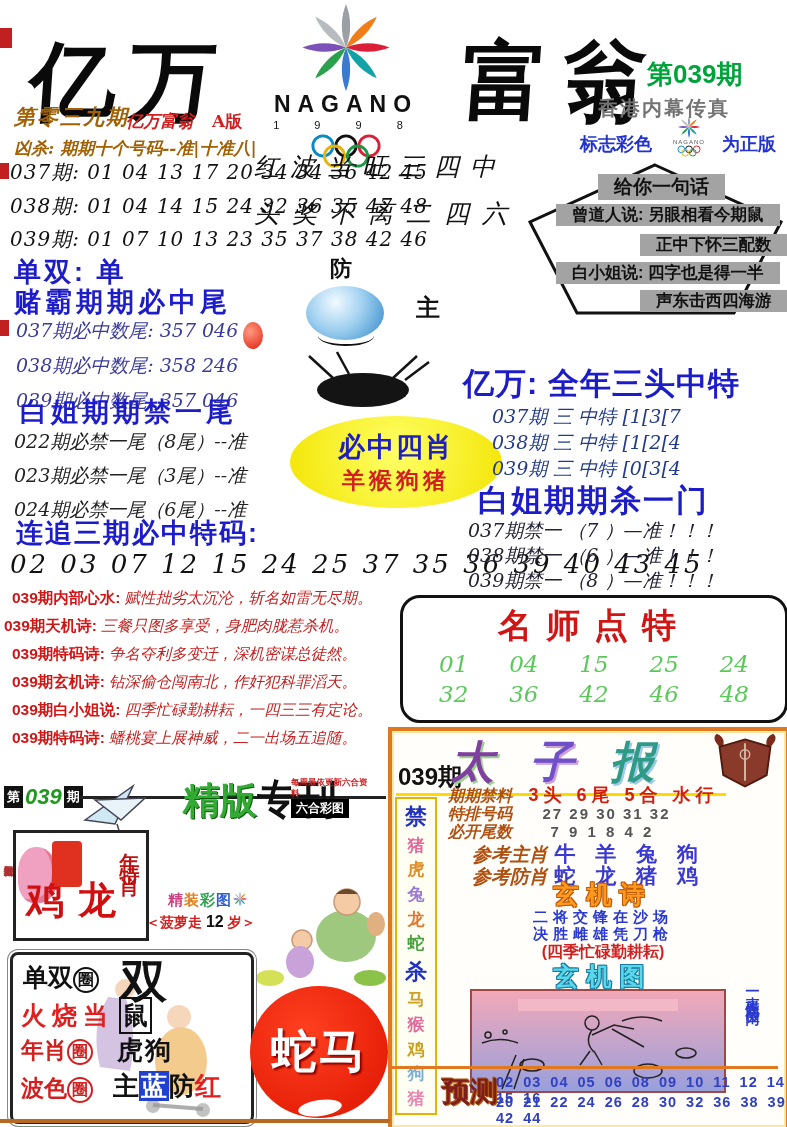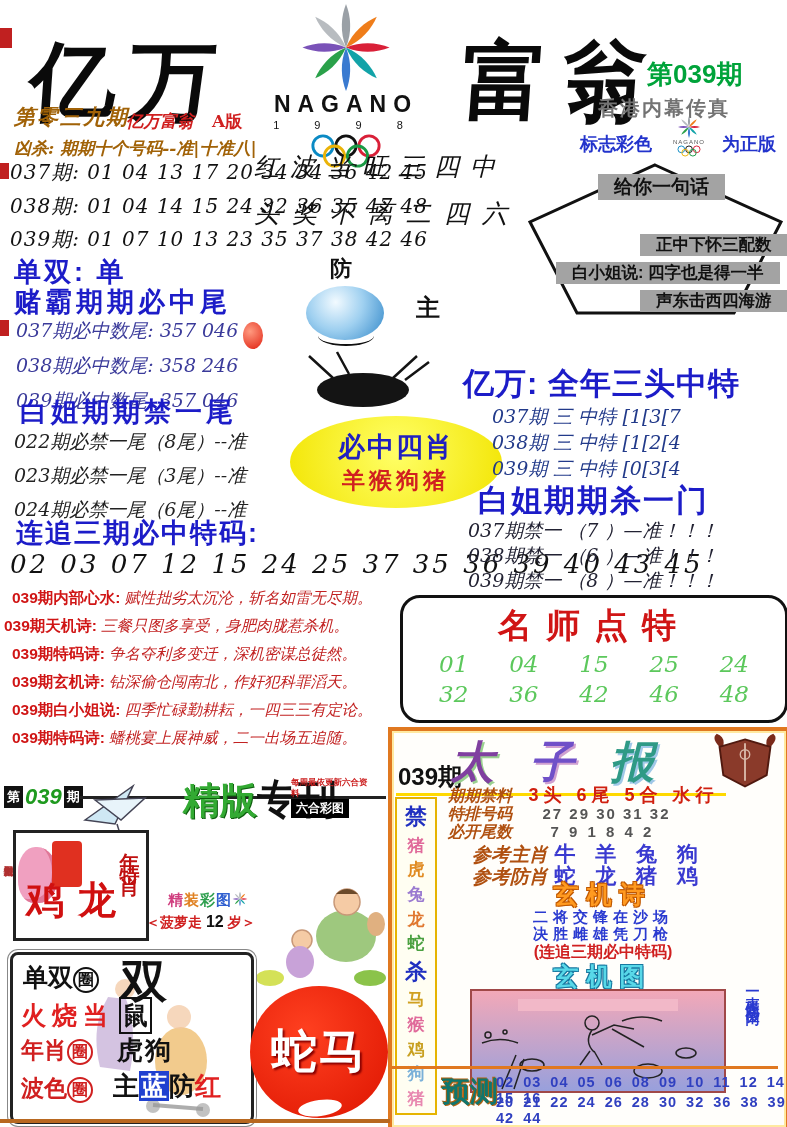--- a/index.html
+++ b/index.html
@@ -134,20 +134,21 @@
 
   <div class="abs" style="left:290px;top:416px;width:212px;height:92px;border-radius:50%;background:radial-gradient(circle at 50% 40%,#ffff66,#f2e400);display:flex;flex-direction:column;align-items:center;justify-content:center;">
     <div style="font-size:27px;font-weight:bold;color:#2020c0;letter-spacing:2px;">必中四肖</div>
     <div style="font-size:23px;font-weight:bold;color:#d02020;letter-spacing:4px;">羊猴狗猪</div>
   </div>
 
   <svg class="abs" style="left:528px;top:160px;" width="258" height="158" viewBox="0 0 258 158">
     <polygon points="127,5 253,62 206,153 49,153 2,62" fill="none" stroke="#111" stroke-width="3"></polygon>
   </svg>
   <div class="abs pent-line" style="left:598px;top:174px;font-size:19px;">给你一句话</div>
+  <div class="abs pent-line" style="left:556px;top:204px;">曾道人说: 另眼相看今期鼠</div>
   <div class="abs pent-line" style="left:640px;top:234px;">正中下怀三配数</div>
   <div class="abs pent-line" style="left:556px;top:262px;">白小姐说: 四字也是得一半</div>
   <div class="abs pent-line" style="left:640px;top:290px;">声东击西四海游</div>
 
   <div class="abs bluehead" style="left:463px;top:363px;font-size:31px;letter-spacing:1px;">亿万: 全年三头中特</div>
   <div class="abs hand" style="left:492px;top:404px;font-size:19px;color:#223a8a;">037期 三 中特 [1[3[7</div>
   <div class="abs hand" style="left:492px;top:430px;font-size:19px;color:#223a8a;">038期 三 中特 [1[2[4</div>
   <div class="abs hand" style="left:492px;top:456px;font-size:19px;color:#223a8a;">039期 三 中特 [0[3[4</div>
 
   <div class="abs bluehead" style="left:478px;top:480px;font-size:31px;letter-spacing:2px;">白姐期期杀一门</div>
@@ -221,21 +222,21 @@
       <span class="tz-val" style="color:#3a3ad0;font-size:21px;letter-spacing:7px;margin-left:2px;">牛 羊 兔 狗</span>
     </div>
     <div class="abs" style="left:80px;top:131px;white-space:nowrap;">
       <span class="tz-label" style="font-size:19px;">参考防肖</span>
       <span class="tz-val" style="color:#3a3ad0;font-size:21px;letter-spacing:7px;margin-left:2px;">蛇 龙 猪 鸡</span>
     </div>
 
     <div class="abs outline-orange" style="left:56px;top:147px;width:310px;text-align:center;font-size:25px;font-weight:bold;letter-spacing:8px;">玄机诗</div>
     <div class="abs" style="left:56px;top:177px;width:310px;text-align:center;font-size:15px;font-weight:bold;color:#2a3ad0;letter-spacing:5px;">二将交锋在沙场</div>
     <div class="abs" style="left:56px;top:194px;width:310px;text-align:center;font-size:15px;font-weight:bold;color:#2a3ad0;letter-spacing:5px;">决胜雌雄凭刀枪</div>
-    <div class="abs" style="left:56px;top:211px;width:310px;text-align:center;font-size:16px;font-weight:bold;color:#d02020;">(连追三期必中特码)</div>
+    <div class="abs" style="left:56px;top:211px;width:310px;text-align:center;font-size:16px;font-weight:bold;color:#d02020;">(四季忙碌勤耕耘)</div>
     <div class="abs outline-cyan" style="left:56px;top:229px;width:310px;text-align:center;font-size:25px;font-weight:bold;letter-spacing:8px;">玄机图</div>
 
     <div class="abs" style="left:78px;top:258px;width:252px;height:100px;border:2px solid #a04848;background:linear-gradient(#f2a8b8,#98a0dc);overflow:hidden;">
       <svg width="252" height="100" viewBox="0 0 252 100">
         <g stroke="#222" stroke-width="1.5" fill="none">
           <path d="M10,52 q18,-7 36,0"></path>
             <path d="M150,30 q20,-8 40,0"></path>
           <circle cx="120" cy="32" r="7"></circle>
           <path d="M120,39 q-8,12 2,22"></path>
           <path d="M118,60 l-10,14 M122,60 l8,14"></path>
@@ -248,21 +249,21 @@
           <circle cx="16" cy="44" r="3"></circle>
             <circle cx="33" cy="41" r="2"></circle>
           <path d="M185,18 q5,-6 10,0 q5,-6 10,0"></path>
         </g>
         <rect x="46" y="8" width="160" height="12" fill="#f2b8c8"></rect>
       </svg>
     </div>
     <div class="abs vtext" style="left:352px;top:252px;height:126px;font-size:14px;font-weight:bold;color:#2a3ad0;letter-spacing:3px;">一束碰九同位闲</div>
 
     <div class="abs" style="left:0;top:335px;width:386px;height:3px;background:#e07820;"></div>
-    <div class="abs" style="left:50px;top:342px;font-size:28px;font-weight:bold;color:#0f766e;text-shadow:1px 1px 0 #b06010,-1px -1px 0 #b06010;font-family:Liberation Mono, monospace;">预测</div>
+    <div class="abs" style="left:50px;top:342px;font-size:28px;font-weight:bold;color:#7f1d1d;text-shadow:1px 1px 0 #b06010,-1px -1px 0 #b06010;font-family:Liberation Mono, monospace;">预测</div>
     <div class="abs" style="left:104px;top:343px;font-size:14.5px;font-weight:bold;color:#3040c0;letter-spacing:1px;word-spacing:4px;">02 03 04 05 06 08 09 10 11 12 14 15 16</div>
     <div class="abs" style="left:104px;top:363px;font-size:14.5px;font-weight:bold;color:#3040c0;letter-spacing:1px;word-spacing:4px;">20 21 22 24 26 28 30 32 36 38 39 42 44</div>
   </div>
 
   <div class="abs" style="left:4px;top:784px;display:flex;align-items:center;gap:2px;">
     <span style="background:#111;color:#fff;font-size:13px;font-weight:bold;padding:2px 3px;">第</span>
     <span style="color:#1f9a1f;font-size:22px;font-weight:bold;font-style:italic;">039</span>
     <span style="background:#111;color:#fff;font-size:13px;font-weight:bold;padding:2px 3px;">期</span>
   </div>
   <div class="abs" style="left:80px;top:796px;width:306px;height:3px;background:#222;"></div>

